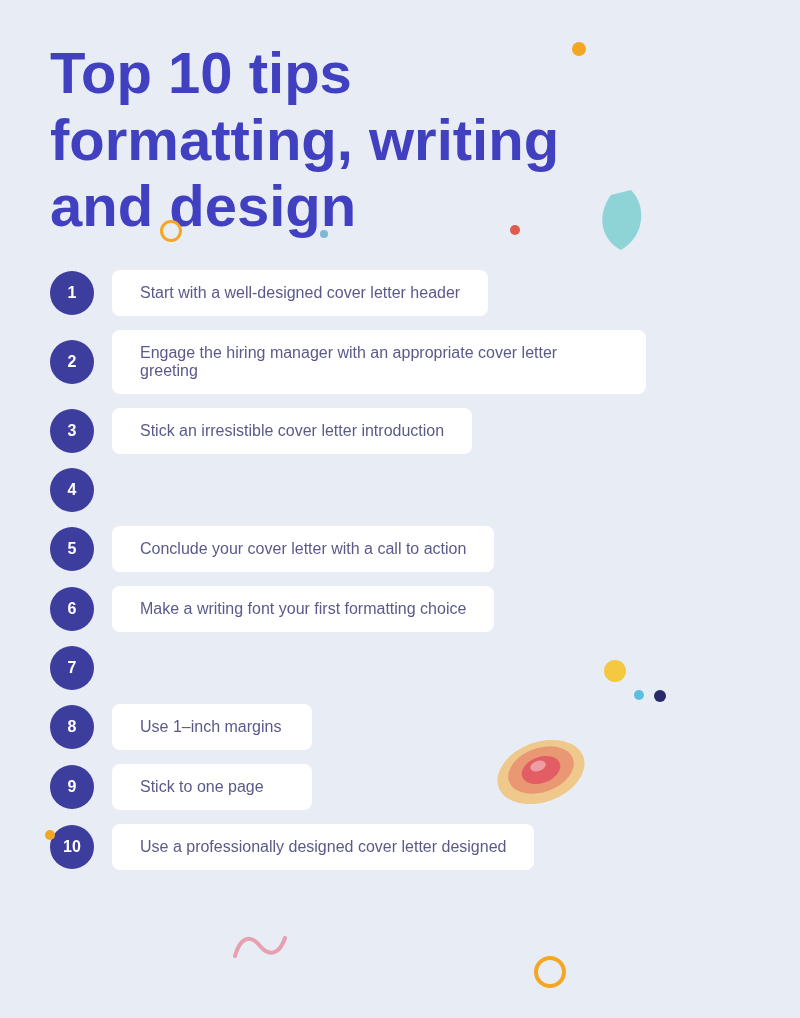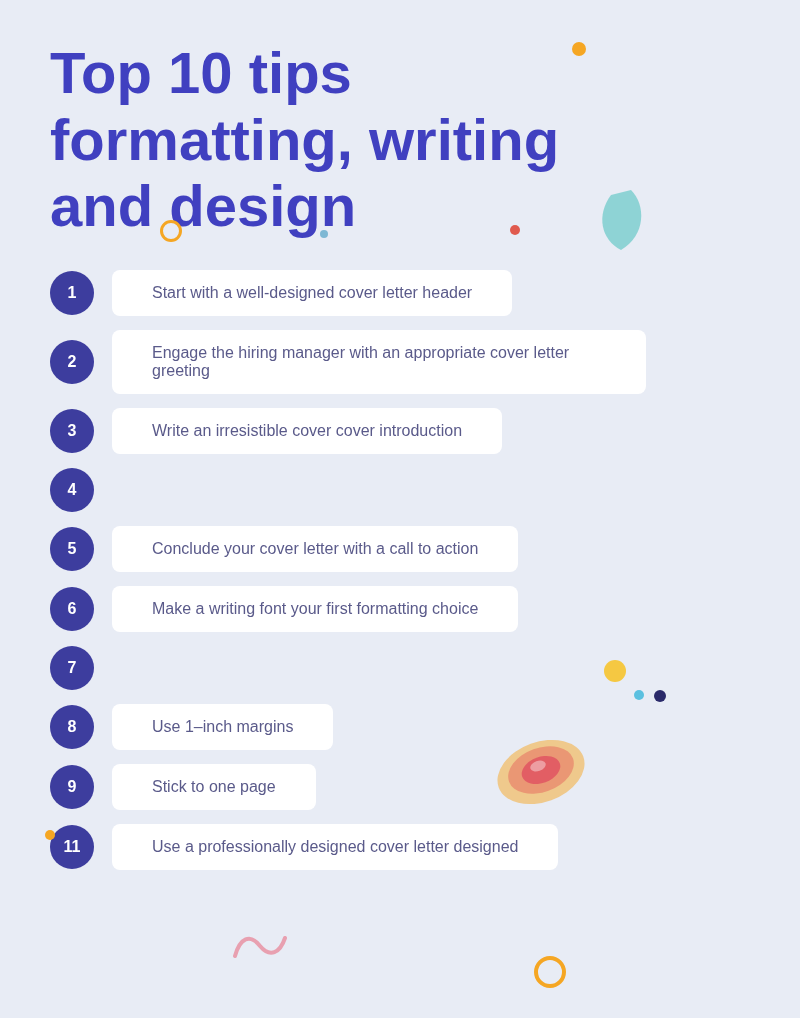--- a/index.html
+++ b/index.html
@@ -103,21 +103,21 @@
       justify-content: center;
       color: white;
       font-size: 16px;
       font-weight: 700;
       flex-shrink: 0;
     }
 
     .tip-label {
       background: white;
       border-radius: 8px;
-      padding: 14px 40px;
+      padding: 14px 28px;
       color: #5a5a8a;
       font-size: 16px;
       font-weight: 400;
       min-width: 200px;
       max-width: 580px;
     }
 
     
     .deco-yellow-circle-mid {
       position: absolute;
@@ -207,21 +207,21 @@
       <div class="tip-item">
         <div class="tip-number">1</div>
         <div class="tip-label">Start with a well-designed cover letter header</div>
       </div>
       <div class="tip-item">
         <div class="tip-number">2</div>
         <div class="tip-label">Engage the hiring manager with an appropriate cover letter greeting</div>
       </div>
       <div class="tip-item">
         <div class="tip-number">3</div>
-        <div class="tip-label">Write an irresistible cover cover introduction</div>
+        <div class="tip-label">Stick an irresistible cover letter introduction</div>
       </div>
       <div class="tip-item">
         <div class="tip-number">4</div>
       </div>
       <div class="tip-item">
         <div class="tip-number">5</div>
         <div class="tip-label">Conclude your cover letter with a call to action</div>
       </div>
       <div class="tip-item">
         <div class="tip-number">6</div>
@@ -232,21 +232,21 @@
       </div>
       <div class="tip-item">
         <div class="tip-number">8</div>
         <div class="tip-label">Use 1–inch margins</div>
       </div>
       <div class="tip-item">
         <div class="tip-number">9</div>
         <div class="tip-label">Stick to one page</div>
       </div>
       <div class="tip-item">
-        <div class="tip-number">11</div>
+        <div class="tip-number">10</div>
         <div class="tip-label">Use a professionally designed cover letter designed</div>
       </div>
     </div>
 
   <div class="deco-yellow-circle-mid"></div>
   <div class="deco-blue-dot-mid"></div>
   <div class="deco-dark-dot-mid"></div>
 
   <svg class="deco-candy-shape" viewBox="0 0 110 100" xmlns="http://www.w3.org/2000/svg">
 

